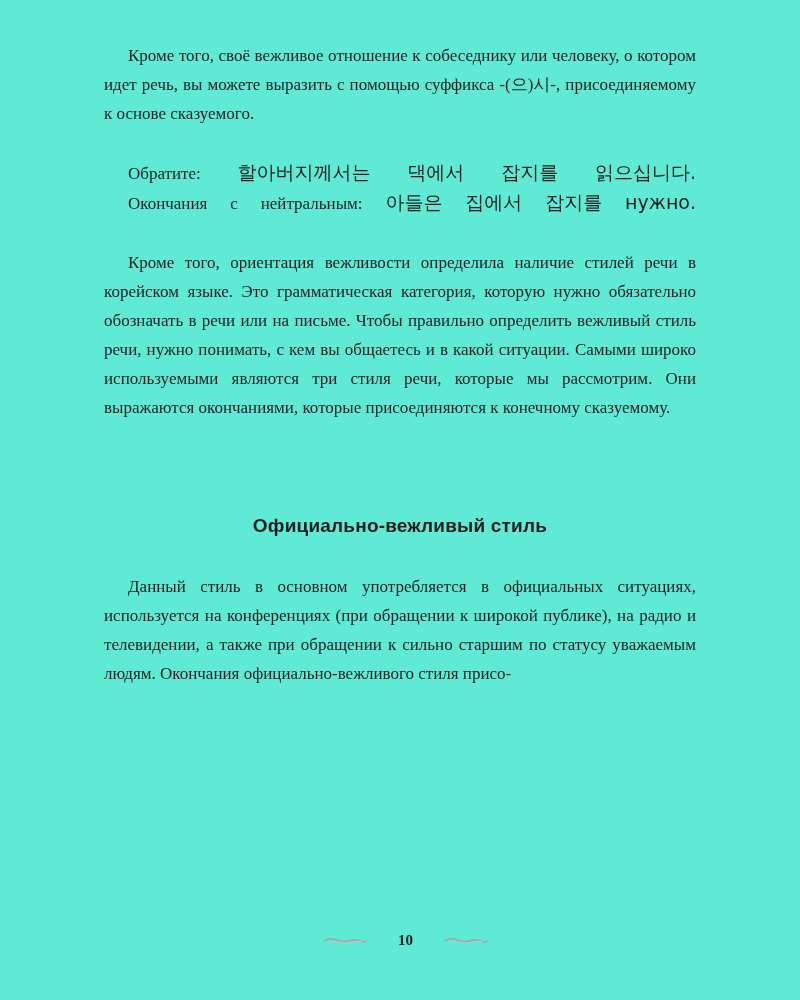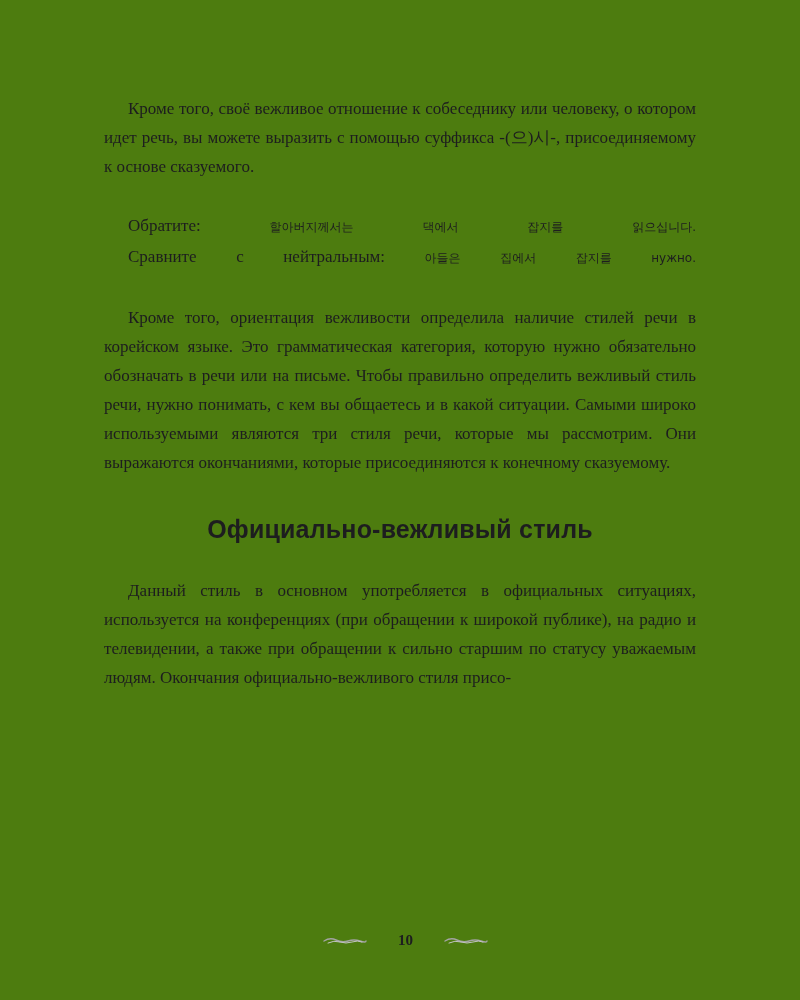--- a/index.html
+++ b/index.html
@@ -2,55 +2,55 @@
 <html><head>
 <meta charset="utf-8">
 <style>
   * { margin: 0; padding: 0; box-sizing: border-box; }
   html, body { background: #ffffff; }
   .page {
     position: relative;
     width: 800px;
     height: 1000px;
     margin: 0 auto;
-    background: #4d7c0f;
+    background: #5eead4;
     color: #1d1d1f;
     font-family: "Liberation Serif", "DejaVu Serif", serif;
     font-size: 17px;
     line-height: 29px;
-    padding: 94px 104px 0 104px;
+    padding: 41px 104px 0 104px;
     overflow: hidden;
   }
   p.body-par {
     text-align: justify;
     text-indent: 24px;
   }
   .spacer-line { height: 30px; }
   .example-line {
     display: flex;
     justify-content: space-between;
     align-items: baseline;
     padding-left: 24px;
     white-space: nowrap;
   }
   .example-line .korean {
     font-family: "DejaVu Sans", "Liberation Sans", sans-serif;
-    font-size: 12px;
+    font-size: 19px;
   }
   p.translation {
     font-style: italic;
     text-indent: 0;
     text-align: left;
   }
   h2.section-heading {
     font-family: "Liberation Sans", "DejaVu Sans", sans-serif;
-    font-size: 25px;
+    font-size: 19px;
     font-weight: bold;
     text-align: center;
-    margin-top: 38px;
+    margin-top: 89px;
     margin-bottom: 32px;
     letter-spacing: 0.2px;
   }
   .page-footer {
     position: absolute;
     left: 11px;
     right: 0;
     bottom: 52px;
     display: flex;
     justify-content: center;
@@ -76,21 +76,21 @@
   <div class="example-line">
     <span>Обратите:</span>
     <span class="korean">할아버지께서는</span>
     <span class="korean">댁에서</span>
     <span class="korean">잡지를</span>
     <span class="korean">읽으십니다.</span>
   </div>
 
 
   <div class="example-line">
-    <span>Сравните</span>
+    <span>Окончания</span>
     <span>с</span>
     <span>нейтральным:</span>
     <span class="korean">아들은</span>
     <span class="korean">집에서</span>
     <span class="korean">잡지를</span>
     <span class="korean">нужно.</span>
   </div>
 
 
   <div class="spacer-line"></div>

